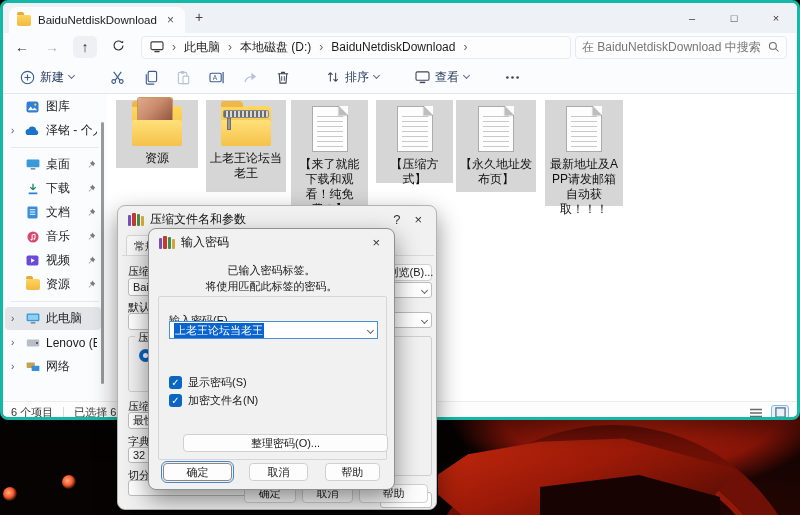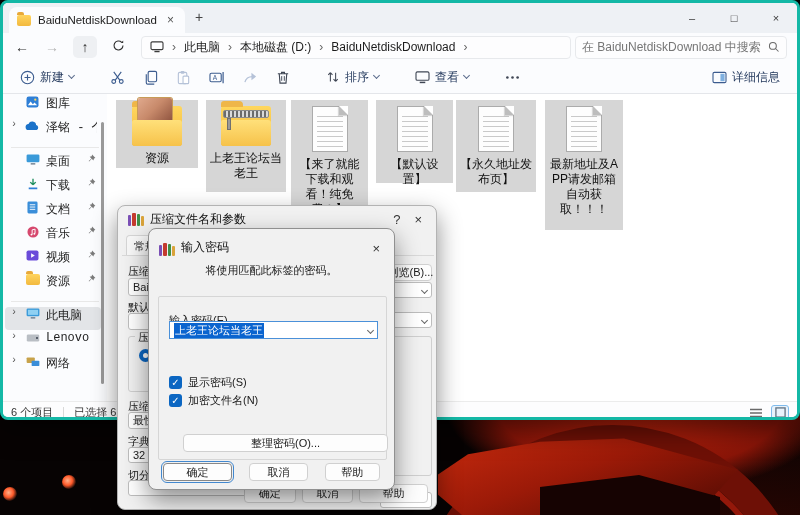--- a/index.html
+++ b/index.html
@@ -51,21 +51,21 @@
   .toolbar { position:absolute; left:0; top:58px; width:100%; height:33px; background:#fbfcfe;
       border-bottom:1px solid #e4e6ea; display:flex; align-items:center; padding:0 10px; gap:4px; }
   .tb { display:flex; align-items:center; gap:5px; padding:4px 7px; border-radius:5px; color:#253a5e; font-size:12px; }
   .tb svg { display:block; }
   .gap { width:14px; }
   .caret { width:5px; height:5px; border-right:1.3px solid #5a6c8c; border-bottom:1.3px solid #5a6c8c;
       transform:rotate(45deg); margin-top:-3px; }
   .tb-right { margin-left:auto; }
 
   .sidebar { position:absolute; left:0; top:91px; width:104px; height:307px; background:#fbfcfe; overflow:hidden; font-size:12px; }
-  .side-item { display:flex; height:23px; padding:0 4px 0 6px; gap:6px; border-radius:4px; margin:1px 6px 1px 2px; color:#1d1d1d;font-family:Liberation Mono, monospace; }
+  .side-item { display:flex; align-items:center; height:23px; padding:0 4px 0 6px; gap:6px; border-radius:4px; margin:1px 6px 1px 2px; color:#1d1d1d; }
   .side-item.sel { background:#e3e5e8; }
   .side-chev { width:8px; font-size:10px; color:#555; flex:0 0 8px; }
   .side-noc { width:8px; flex:0 0 8px; }
   .side-label { flex:1; white-space:nowrap; overflow:hidden; }
   .side-pin { flex:0 0 10px; }
   .side-sep { height:1px; background:#e8e8e8; margin:5px 8px; }
   .side-scroll { position:absolute; right:3px; top:28px; width:3px; height:262px; background:#9a9a9a; border-radius:2px; }
   .side-ic { width:15px; height:13px; flex:0 0 15px; display:flex; align-items:center; justify-content:center; }
 
   .filearea { position:absolute; left:104px; top:91px; width:696px; height:307px; background:#fff; }
@@ -108,21 +108,21 @@
 
   .rar-dlg { left:117px; top:205px; width:320px; height:305px; border:1px solid #b3b3b3; }
   .rar-dlg .dlg-title { height:26px; }
   .rar-tab { position:absolute; left:8px; top:29px; width:38px; height:21px; background:#f8f8f8; border:1px solid #d5d5d5;
       border-bottom:none; border-radius:4px 4px 0 0; font-size:11px; display:flex; align-items:center; justify-content:center; }
   .rar-body { position:absolute; left:4px; top:49px; width:312px; height:226px; border-top:1px solid #d9d9d9; }
   .radio { width:13px; height:13px; border-radius:50%; border:4px solid #0b66c2; background:#fff; flex:0 0 13px; }
   .groupbox { position:absolute; border:1px solid #cfcfcf; border-radius:3px; }
 
   .pwd-dlg { left:148px; top:228px; width:247px; height:262px; border:1px solid #909090; z-index:5; }
-  .pwd-dlg .dlg-title { height:27px;align-items:flex-end; }
+  .pwd-dlg .dlg-title { height:27px; }
   .pwd-msg { text-align:center; font-size:11px; line-height:16px; color:#1a1a1a; margin-top:6px; }
   .pwd-panel { position:absolute; left:9px; top:67px; width:229px; height:164px; border:1px solid #d6d6d6; border-radius:2px; background:#f1f1f1; }
   .pwd-combo { position:absolute; left:10px; top:24px; width:209px; height:18px; border:1px solid #4a90d9; background:#fff;
       display:flex; align-items:center; padding:0 4px; }
   .pwd-sel { background:#0a64cf; color:#fff; font-size:11px; padding:0 1px; white-space:nowrap; overflow:hidden; max-width:185px; }
   .chkrow { position:absolute; left:10px; display:flex; gap:6px; align-items:center; }
   .pwd-btnrow { position:absolute; left:0; bottom:8px; width:100%; display:flex; padding:0 14px; }
 </style>
 </head>
 <body>
@@ -253,27 +253,20 @@
       <span class="caret"></span>
     </div>
     <span class="gap"></span>
     <div class="tb">
       <svg width="15" height="13" viewBox="0 0 16 14">
           <circle cx="2.5" cy="7" r="1.4" fill="#3f4654"></circle>
           <circle cx="8" cy="7" r="1.4" fill="#3f4654"></circle>
           <circle cx="13.5" cy="7" r="1.4" fill="#3f4654"></circle>
         </svg>
     </div>
-    <div class="tb tb-right">
-      <svg width="15" height="13" viewBox="0 0 16 14">
-          <rect x="1" y="1.5" width="14" height="11" rx="1.5" fill="none" stroke="#3c5c8f" stroke-width="1.2"></rect>
-          <rect x="9" y="3" width="4.5" height="8" fill="#7fb0e0"></rect>
-        </svg>
-      <span>详细信息</span>
-    </div>
   </div>
 
   <div class="sidebar">
     <div class="side-item">
       <span class="side-noc"></span>
       <span class="side-ic">
           <svg width="13" height="12" viewBox="0 0 14 13">
             <rect x="0.5" y="0.5" width="13" height="12" rx="2.5" fill="#2f7fd6"></rect>
             <path d="M2 10l3-4 2.4 3 1.8-2L12 10z" fill="#fff"></path>
             <circle cx="10" cy="4" r="1.2" fill="#ffd75e"></circle>
@@ -418,27 +411,27 @@
           <div class="zippull"></div>
         </div>
       <div class="flabel">上老王论坛当老王</div>
     </div>
     <div class="fitem" style="left:184px;top:6px;width:77px;height:106px;">
       <div class="docicon"></div>
       <div class="flabel">【来了就能下载和观看！纯免费！】</div>
     </div>
     <div class="fitem" style="left:269px;top:6px;width:77px;height:83px;">
       <div class="docicon"></div>
-      <div class="flabel">【默认设置】</div>
+      <div class="flabel">【压缩方式】</div>
     </div>
     <div class="fitem" style="left:349px;top:6px;width:80px;height:92px;">
       <div class="docicon"></div>
       <div class="flabel">【永久地址发布页】</div>
     </div>
-    <div class="fitem" style="left:438px;top:6px;width:78px;height:130px;">
+    <div class="fitem" style="left:438px;top:6px;width:78px;height:106px;">
       <div class="docicon"></div>
       <div class="flabel">最新地址及APP请发邮箱自动获取！！！</div>
     </div>
   </div>
 
   <div class="statusbar">
     <span>6 个项目</span>
     <span class="st-sep"></span>
     <span>已选择 6 个项目</span>
     <span class="view-toggle">
@@ -525,20 +518,21 @@
     <span class="rarbooks">
         <i style="height:11px;background:#7a4fb5;"></i>
         <i style="height:13px;background:#c43b2e;"></i>
         <i style="height:12px;background:#3f8f46;"></i>
         <i style="height:10px;background:#d9a33a;"></i>
       </span>
     <span style="flex:1;">输入密码</span>
     <span class="dlg-x">×</span>
   </div>
   <div class="pwd-msg">
+    <div>已输入密码标签。</div>
     <div>将使用匹配此标签的密码。</div>
   </div>
   <div class="pwd-panel">
     <div class="lbl" style="position:absolute;left:10px;top:16px;">输入密码(E)</div>
     <div class="pwd-combo">
       <span class="pwd-sel">上老王论坛当老王</span>
       <span class="ddc"></span>
     </div>
     <div class="chkrow" style="top:78px;">
       <span class="chk">✓</span>

